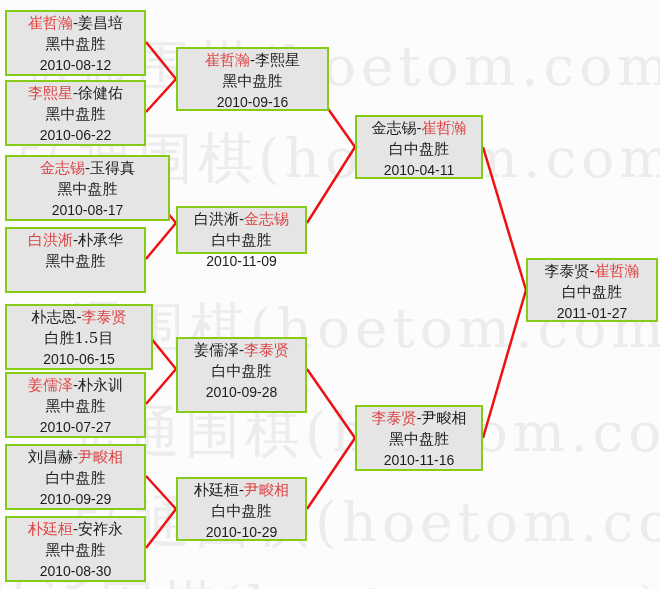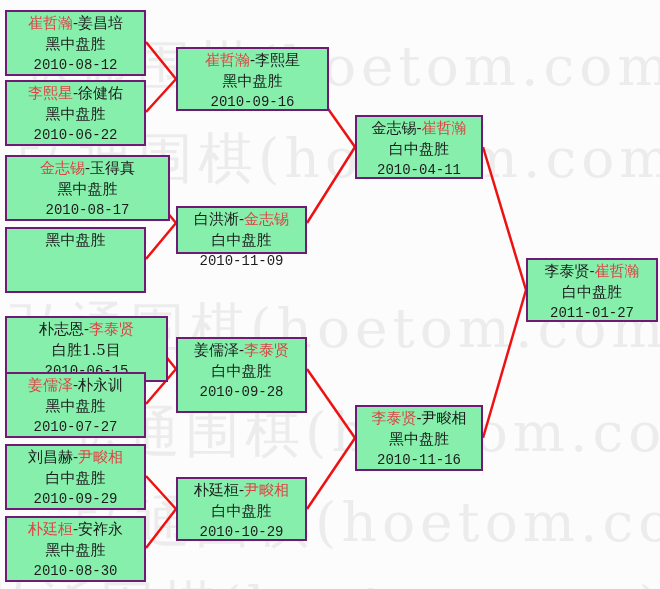--- a/index.html
+++ b/index.html
@@ -11,26 +11,26 @@
   .watermark {
     position:absolute; white-space:nowrap;
     font-size:55px; letter-spacing:5px;
     color:#ececec; font-family:"DejaVu Serif","Liberation Serif",serif;
     user-select:none; z-index:0;
   }
   #wires { position:absolute; left:0; top:0; z-index:1; }
   .red-line { stroke:#ee1111; stroke-width:2.5; }
   .box {
     position:absolute; z-index:2; box-sizing:border-box;
-    background:#86efac; border:2px solid #701a75;
+    background:#e5e5e5; border:2px solid #84cc16;
     text-align:center; font-size:15px; line-height:21px;
     color:#1c1c1c; padding-top:1px;
   }
   .box .win { color:#dd4444; }
-  .date { font-family:Liberation Mono, monospace; font-size:14px; }
+  .date { font-family:Liberation Sans, sans-serif; font-size:14px; }
 </style>
 </head>
 <body>
 
 <div id="canvas">
 
   <div class="watermark" style="left:16px;  top:30px;">弘通围棋(hoetom.com)</div>
   <div class="watermark" style="left:18px;  top:122px;">弘通围棋(hoetom.com)</div>
   <div class="watermark" style="left:10px;  top:292px;">弘通围棋(hoetom.com)</div>
   <div class="watermark" style="left:65px;  top:396px;">弘通围棋(hoetom.com)</div>
@@ -63,23 +63,24 @@
     <div><span class="p1 win">李熙星</span><span>-</span><span class="p2">徐健佑</span></div>
     <div>黑中盘胜</div>
     <div class="date">2010-06-22</div>
   </div>
   <div class="box" style="left:5px;top:155px;width:165px;height:66px">
     <div><span class="p1 win">金志锡</span><span>-</span><span class="p2">玉得真</span></div>
     <div>黑中盘胜</div>
     <div class="date">2010-08-17</div>
   </div>
   <div class="box" style="left:5px;top:227px;width:141px;height:66px">
+    <div><span class="p1 win">白洪淅</span><span>-</span><span class="p2">朴承华</span></div>
     <div>黑中盘胜</div>
   </div>
-  <div class="box" style="left:5px;top:316px;width:163px;height:66px">
+  <div class="box" style="left:5px;top:304px;width:148px;height:66px">
     <div><span class="p1">朴志恩</span><span>-</span><span class="p2 win">李泰贤</span></div>
     <div>白胜1.5目</div>
     <div class="date">2010-06-15</div>
   </div>
   <div class="box" style="left:5px;top:372px;width:141px;height:66px">
     <div><span class="p1 win">姜儒泽</span><span>-</span><span class="p2">朴永训</span></div>
     <div>黑中盘胜</div>
     <div class="date">2010-07-27</div>
   </div>
   <div class="box" style="left:5px;top:444px;width:141px;height:66px">

